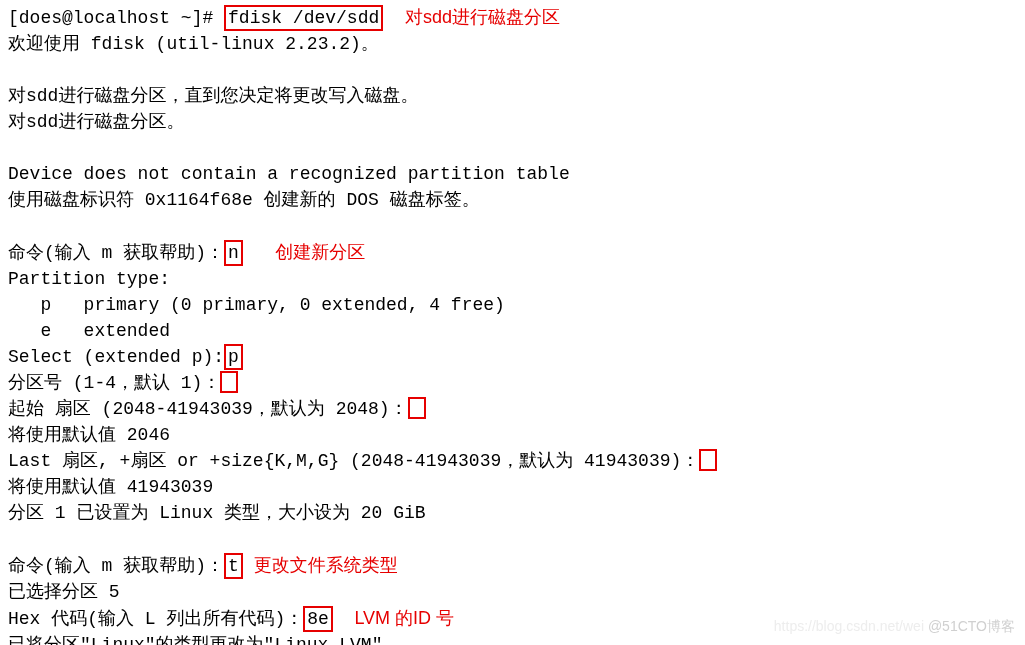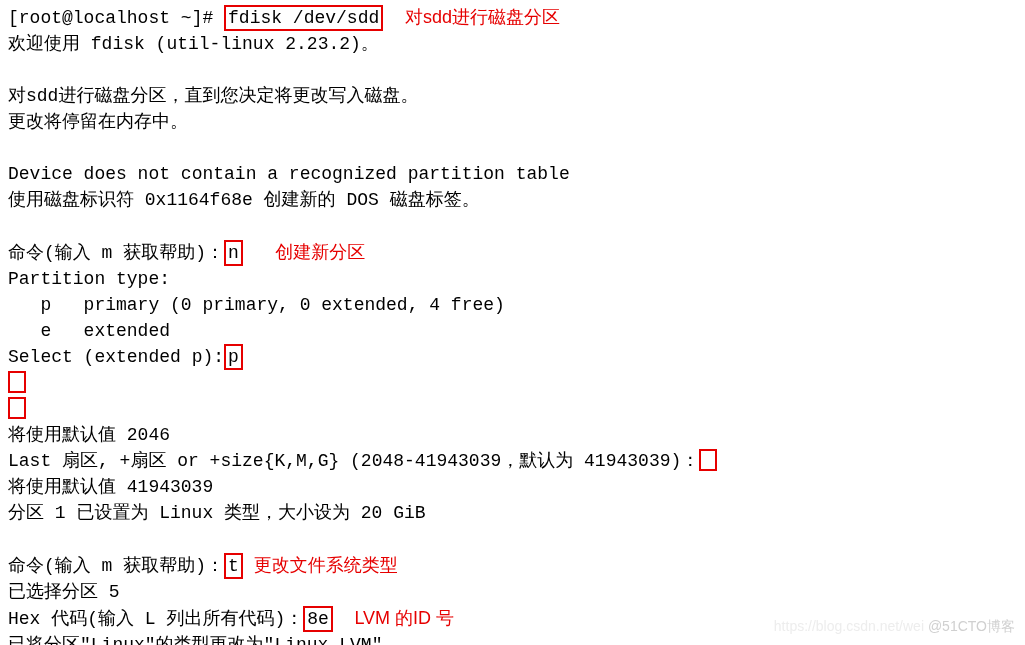--- a/index.html
+++ b/index.html
@@ -46,36 +46,36 @@
     font-size: 14px;
     font-family: "Microsoft YaHei", sans-serif;
   }
   .watermark .faint {
     color: #ededed;
   }
 </style>
 </head>
 <body>
 
-<div class="line"><span>[root@localhost ~]# </span><span class="boxed">fdisk /dev/sdd</span>  <span class="ann">对sdd进行磁盘分区</span></div>
+<div class="line"><span>[does@localhost ~]# </span><span class="boxed">fdisk /dev/sdd</span>  <span class="ann">对sdd进行磁盘分区</span></div>
 <div class="line">欢迎使用 fdisk (util-linux 2.23.2)。</div>
 <div class="line"> </div>
 <div class="line">对sdd进行磁盘分区，直到您决定将更改写入磁盘。</div>
-<div class="line">更改将停留在内存中。</div>
+<div class="line">对sdd进行磁盘分区。</div>
 <div class="line"> </div>
 <div class="line">Device does not contain a recognized partition table</div>
 <div class="line">使用磁盘标识符 0x1164f68e 创建新的 DOS 磁盘标签。</div>
 <div class="line"> </div>
 <div class="line"><span>命令(输入 m 获取帮助)：</span><span class="boxed">n</span>   <span class="ann">创建新分区</span></div>
 <div class="line">Partition type:</div>
 <div class="line">   p   primary (0 primary, 0 extended, 4 free)</div>
 <div class="line">   e   extended</div>
 <div class="line"><span>Select (extended p):</span><span class="boxed">p</span></div>
-<div class="line"><span class="boxed-empty"></span></div>
-<div class="line"><span class="boxed-empty"></span></div>
+<div class="line"><span>分区号 (1-4，默认 1)：</span><span class="boxed-empty"></span></div>
+<div class="line"><span>起始 扇区 (2048-41943039，默认为 2048)：</span><span class="boxed-empty"></span></div>
 <div class="line">将使用默认值 2046</div>
 <div class="line"><span>Last 扇区, +扇区 or +size{K,M,G} (2048-41943039，默认为 41943039)：</span><span class="boxed-empty"></span></div>
 <div class="line">将使用默认值 41943039</div>
 <div class="line">分区 1 已设置为 Linux 类型，大小设为 20 GiB</div>
 <div class="line"> </div>
 <div class="line"><span>命令(输入 m 获取帮助)：</span><span class="boxed">t</span> <span class="ann">更改文件系统类型</span></div>
 <div class="line">已选择分区 5</div>
 <div class="line"><span>Hex 代码(输入 L 列出所有代码)：</span><span class="boxed">8e</span>  <span class="ann">LVM 的ID 号</span></div>
 <div class="line">已将分区"Linux"的类型更改为"Linux LVM"</div>
 

